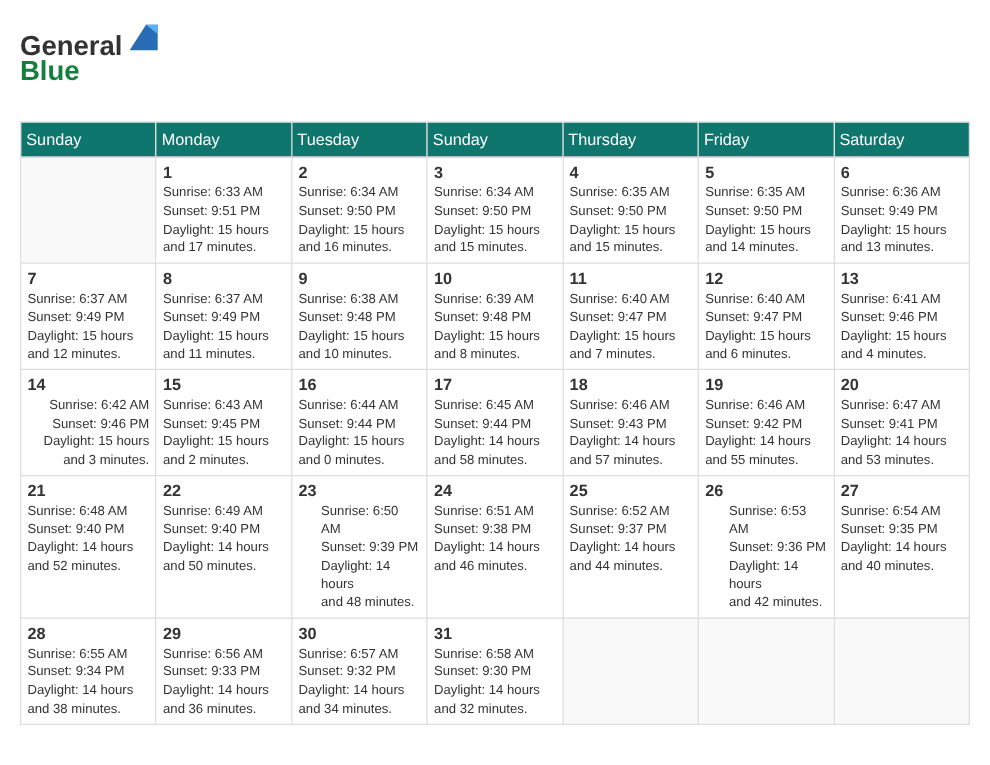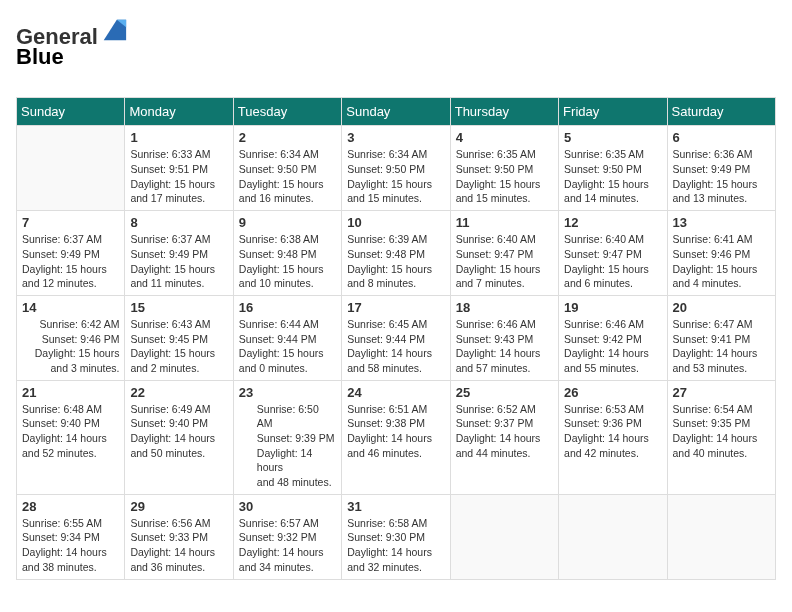--- a/index.html
+++ b/index.html
@@ -19,21 +19,21 @@
     .logo {
       display: flex;
       align-items: center;
     }
     .logo-text {
       font-size: 22px;
       font-weight: bold;
       line-height: 1.1;
     }
     .logo-general { color: #333; }
-    .logo-blue { color: #000000; }
+    .logo-blue { color: #15803d; }
     .logo-icon {
       width: 28px;
       height: 28px;
       margin-left: 2px;
     }
     .title-block {
       text-align: right;
     }
     .month-title {
       font-size: 42px;
@@ -300,21 +300,21 @@
         </td>
         <td>
           <span class="day-num">25</span>
           <div class="day-info" style="white-space: pre-line;">Sunrise: 6:52 AM
 Sunset: 9:37 PM
 Daylight: 14 hours
 and 44 minutes.</div>
         </td>
         <td>
           <span class="day-num">26</span>
-          <div class="day-info" style="white-space: pre-line;">Sunrise: 6:53 AM
+          <div class="day-info" style="white-space: pre-line; margin-left: 19px;">Sunrise: 6:53 AM
 Sunset: 9:36 PM
 Daylight: 14 hours
 and 42 minutes.</div>
         </td>
         <td>
           <span class="day-num">27</span>
           <div class="day-info" style="white-space: pre-line;">Sunrise: 6:54 AM
 Sunset: 9:35 PM
 Daylight: 14 hours
 and 40 minutes.</div>

